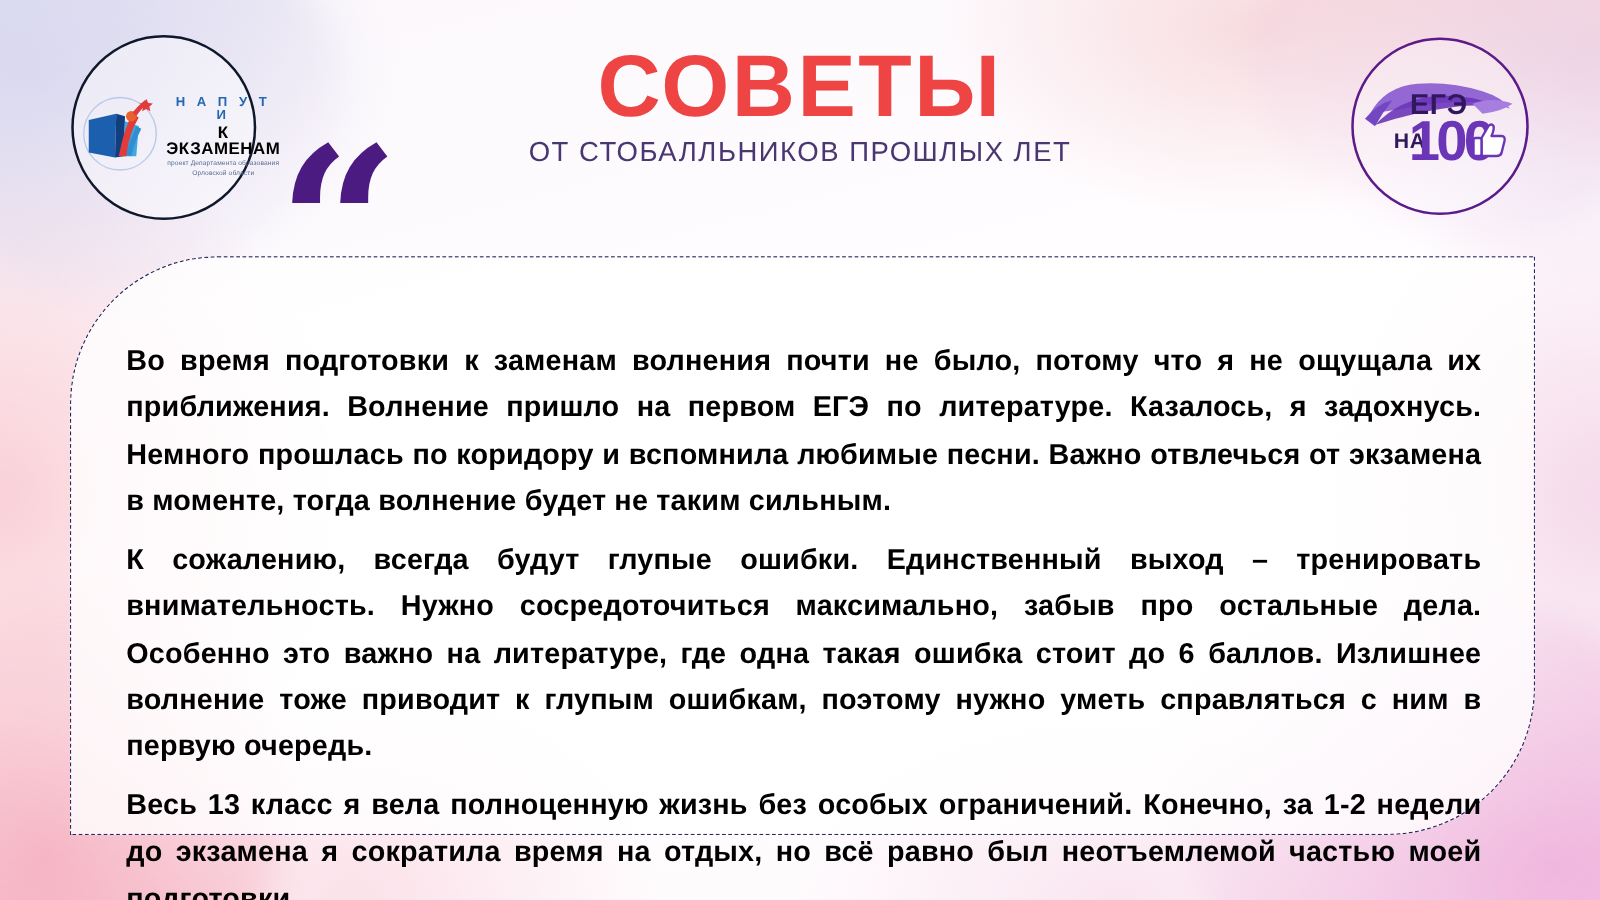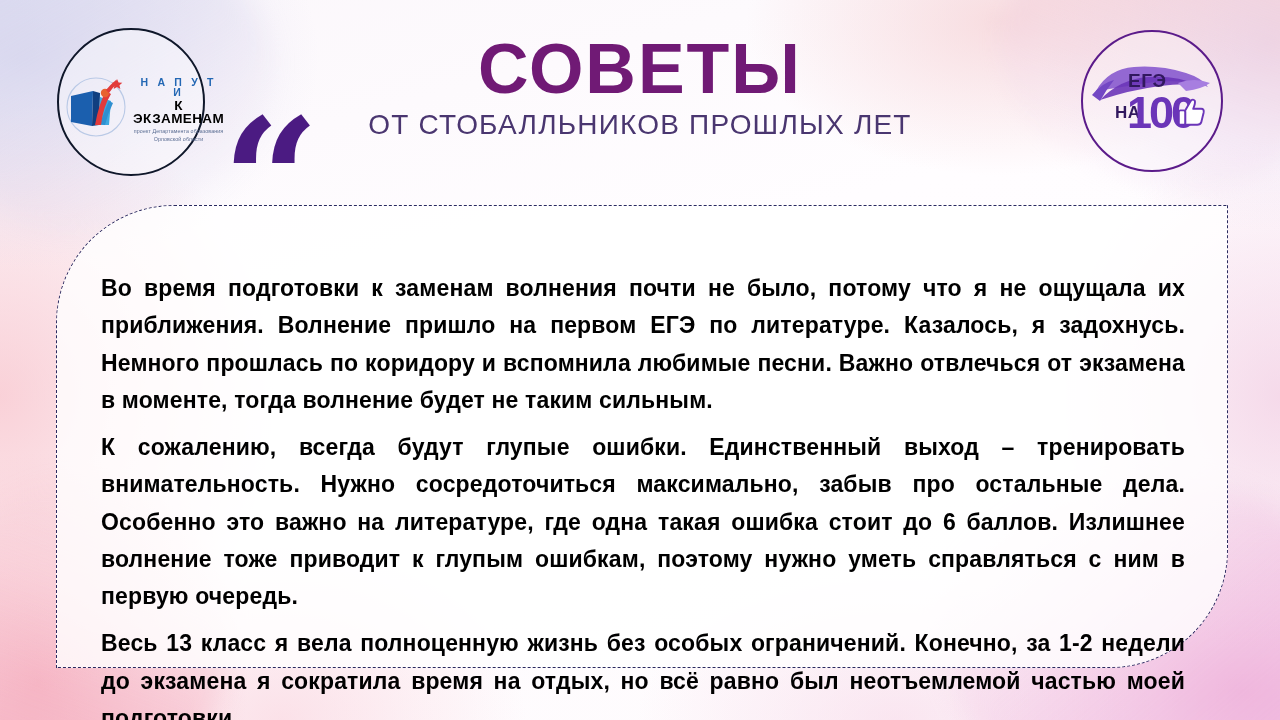--- a/index.html
+++ b/index.html
@@ -148,21 +148,21 @@
   }
 
   .logo-right-inner {
     position: relative;
     width: 124px; height: 96px;
   }
 
   .lr-ege {
     position: absolute;
     left: 38px; top: 17px;
-    font-size: 19px;
+    font-size: 23px;
     font-weight: 800;
     color: #31185e;
     letter-spacing: 0.5px;
     z-index: 3;
   }
 
   .lr-na {
     position: absolute;
     left: 8px; top: 50px;
     font-size: 17px;
@@ -188,28 +188,28 @@
   .title-block {
     position: absolute;
     left: 240px; top: 34px;
     width: 800px;
     text-align: center;
   }
 
   .main-title {
     font-size: 70px;
     font-weight: 800;
-    color: #701a75;
+    color: #ef4444;
     letter-spacing: 2px;
     line-height: 1.02;
   }
 
   .sub-title {
     margin-top: 4px;
-    font-size: 28px;
+    font-size: 22px;
     font-weight: 400;
     color: #4a3670;
     letter-spacing: 1.2px;
   }
 
   
   .quote-glyph {
     position: absolute;
     left: 222px; top: 96px;
     font-family: "DejaVu Serif", "Liberation Serif", serif;

